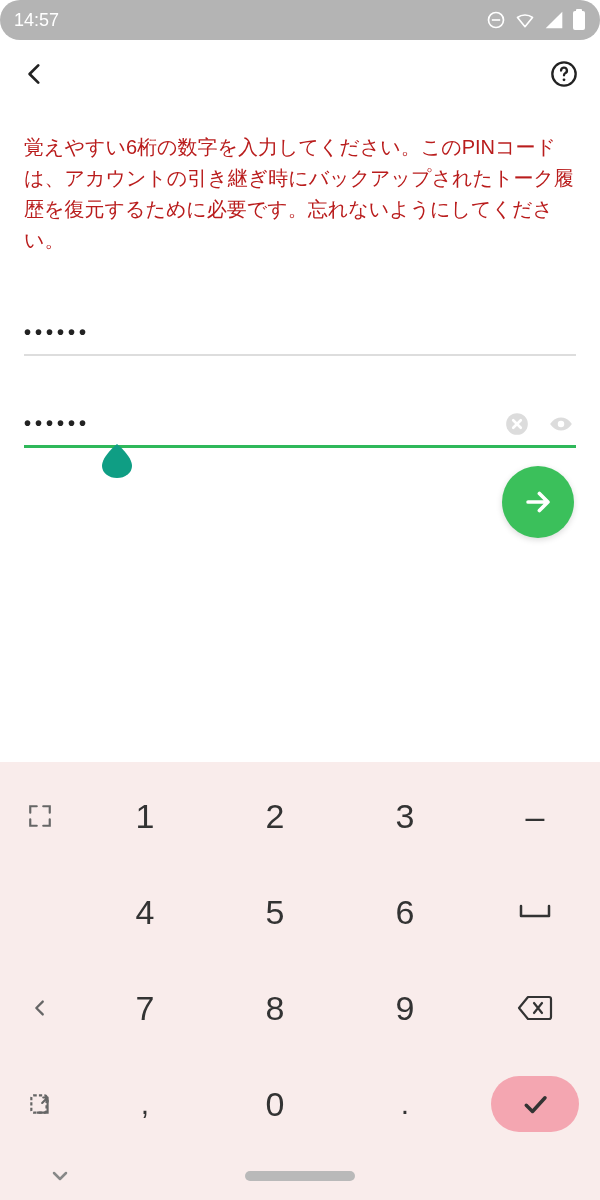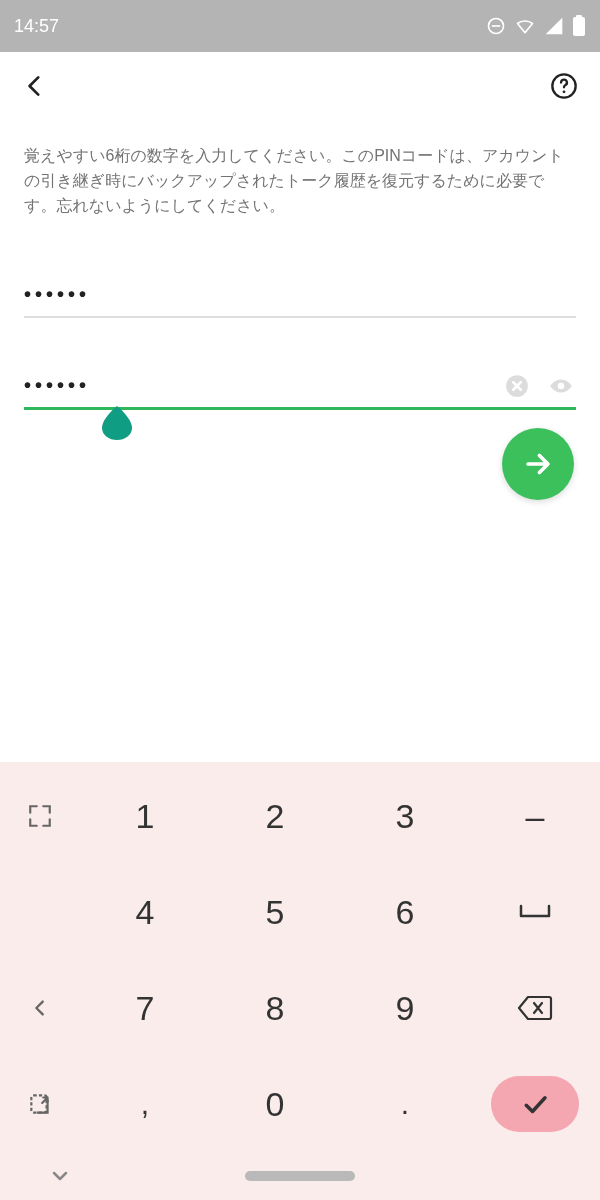--- a/index.html
+++ b/index.html
@@ -1,22 +1,22 @@
 <!DOCTYPE html>
 <html><head>
 <meta charset="utf-8">
 <style>
   * { box-sizing: border-box; margin: 0; padding: 0; }
   html, body { width: 600px; height: 1200px; font-family: -apple-system, "Helvetica Neue", Arial, sans-serif; background: #fff; overflow: hidden; }
-  .statusbar { background: #b4b4b4; height: 52px; display: flex; align-items: center; justify-content: space-between; padding: 0 14px; color: #fff; font-size: 18px; font-weight: 500; }
+  .statusbar { background: #b4b4b4; height: 40px; display: flex; align-items: center; justify-content: space-between; padding: 0 14px; color: #fff; font-size: 18px; font-weight: 500; border-radius: 20px; }
   .statusbar .right { display: flex; align-items: center; gap: 8px; }
   .topbar { display: flex; align-items: center; justify-content: space-between; padding: 20px 22px 10px 22px; }
   .content { padding: 20px 24px 0 24px; }
   .title { font-size: 40px; font-weight: 700; line-height: 1.35; letter-spacing: 0.5px; color: #111; }
-  .desc { margin-top: 14px; font-size: 16px; line-height: 1.55; color: #737373; }
+  .desc { margin-top: 14px; font-size: 20px; line-height: 1.55; color: #b91c1c; }
   .fields { margin-top: 54px; }
   .pin-row { position: relative; height: 46px; display:flex; align-items:center;}
   .dots { font-size: 20px; letter-spacing: 4px; color: #222; font-weight:700;}
   .underline-grey { border-bottom: 2px solid #dddddd; }
   .underline-green { border-bottom: 3px solid #2fb85a; }
   .row2 { margin-top: 46px; }
   .field-icons { position: absolute; right: 0; top: 50%; transform: translateY(-50%); display: flex; gap: 16px; }
   .caret-wrap { position: relative; height: 0; }
   .caret { position: absolute; left: 78px; top: -4px; }
   .fab { position: absolute; right: 26px; margin-top: 18px; width: 72px; height: 72px; border-radius: 50%; background: #3bc05b; display:flex; align-items:center; justify-content:center; box-shadow: 0 2px 6px rgba(0,0,0,0.15);}

